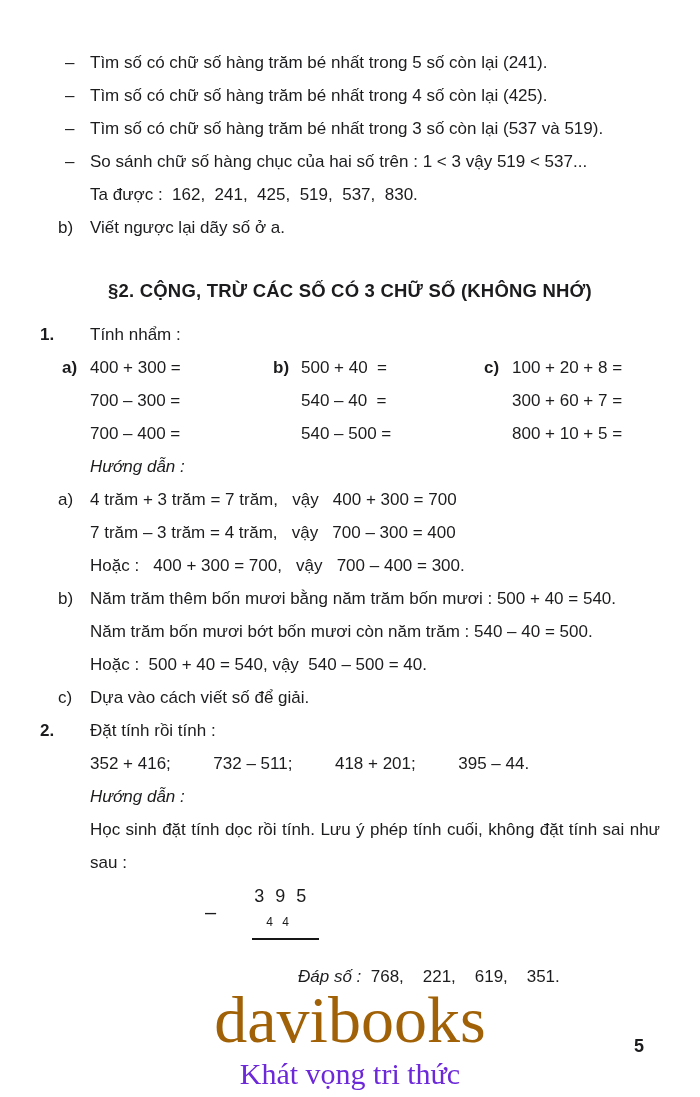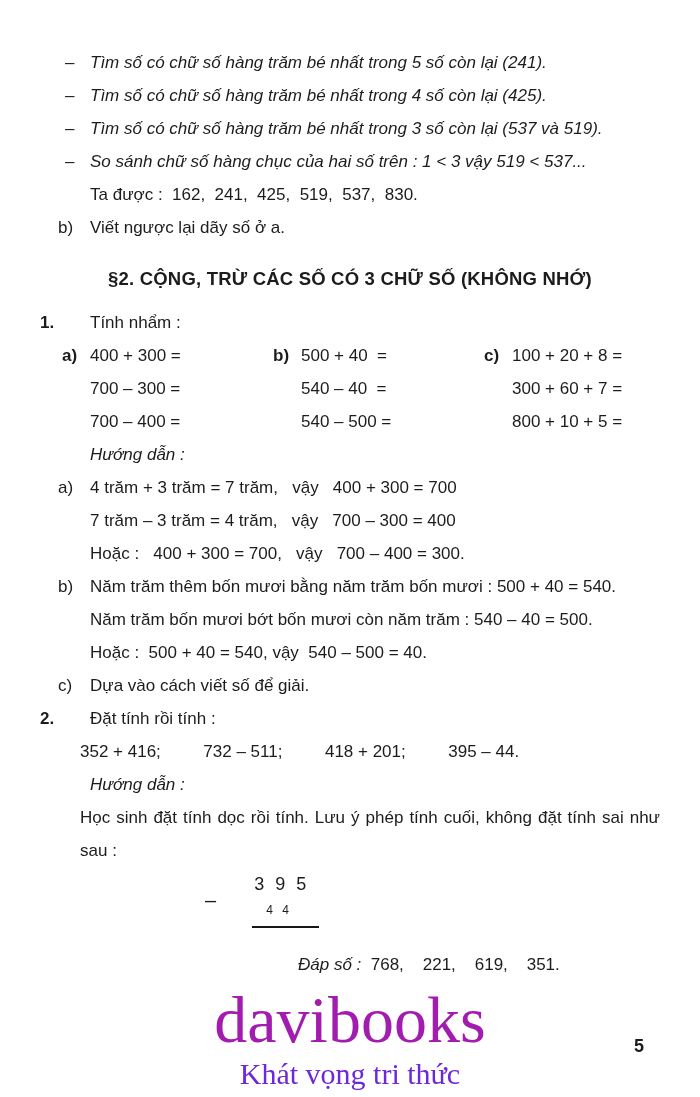--- a/index.html
+++ b/index.html
@@ -13,66 +13,66 @@
     font-family: "Liberation Sans", "DejaVu Sans", sans-serif;
     color: #1c1c1e;
     font-size: 17px;
     line-height: 33px;
   }
   .content { position: relative; padding: 46px 40px 0 40px; z-index: 2; }
   .pre { white-space: pre-wrap; }
 
   .bullet-row { display: flex; }
   .bullet-dash { width: 25px; margin-left: 25px; flex-shrink: 0; }
-  .bullet-text { flex: 1; text-align: justify; font-style: italic; }
+  .bullet-text { flex: 1; text-align: justify; }
 
   .result-line { margin-left: 50px; }
 
   .labeled-row { display: flex; padding-left: 18px; }
   .row-label { width: 32px; flex-shrink: 0; }
   .row-text { flex: 1; }
   .justify { text-align: justify; }
 
   .section-heading {
     font-weight: bold;
     font-size: 18.5px;
     line-height: 30px;
     text-align: center;
-    margin: 20px 0 12px 0;
+    margin: 32px 0 12px 0;
     letter-spacing: 0.2px;
   }
 
   .exercise-title { display: flex; }
   .exercise-number { width: 50px; font-weight: bold; flex-shrink: 0; }
 
   .eq-grid { display: flex; margin-left: 22px; }
   .eq-col { width: 211px; flex-shrink: 0; }
   .eq-col.last { width: auto; }
   .eq-line { display: flex; }
   .eq-label { width: 28px; font-weight: bold; flex-shrink: 0; }
 
   .italic { font-style: italic; }
   .guide-label { margin-left: 50px; font-style: italic; }
-  .plain-par { margin-left: 40px; }
+  .plain-par { margin-left: 50px; }
 
   .calc { margin-left: 165px; margin-top: 4px; display: flex; align-items: center; }
   .calc-minus { font-size: 20px; margin-right: 8px; line-height: 20px; }
   .calc-nums { display: inline-block; border-bottom: 2.5px solid #161616; padding: 0 10px 3px 2px; margin-left: 28px; }
   .calc-top { font-size: 18px; letter-spacing: 3px; line-height: 26px; white-space: pre; }
   .calc-bottom { font-size: 12px; letter-spacing: 3px; line-height: 26px; white-space: pre; padding-left: 12px; }
 
   .answer-line { margin-left: 258px; margin-top: 20px; }
 
   .watermark {
     position: absolute; left: 0; right: 0; top: 988px;
     text-align: center; z-index: 1; pointer-events: none;
   }
   .watermark-brand {
     font-family: "Liberation Serif", "DejaVu Serif", serif;
-    font-size: 66px; line-height: 64px; color: #a21caf;
+    font-size: 66px; line-height: 64px; color: #a16207;
   }
   .watermark-tagline {
     font-family: "Liberation Serif", "DejaVu Serif", serif;
     font-size: 30px; line-height: 36px; color: #6d28d9; margin-top: 4px;
   }
   .page-number {
     position: absolute; right: 56px; top: 1030px;
     font-weight: bold; font-size: 18px; z-index: 2;
   }
 </style>

